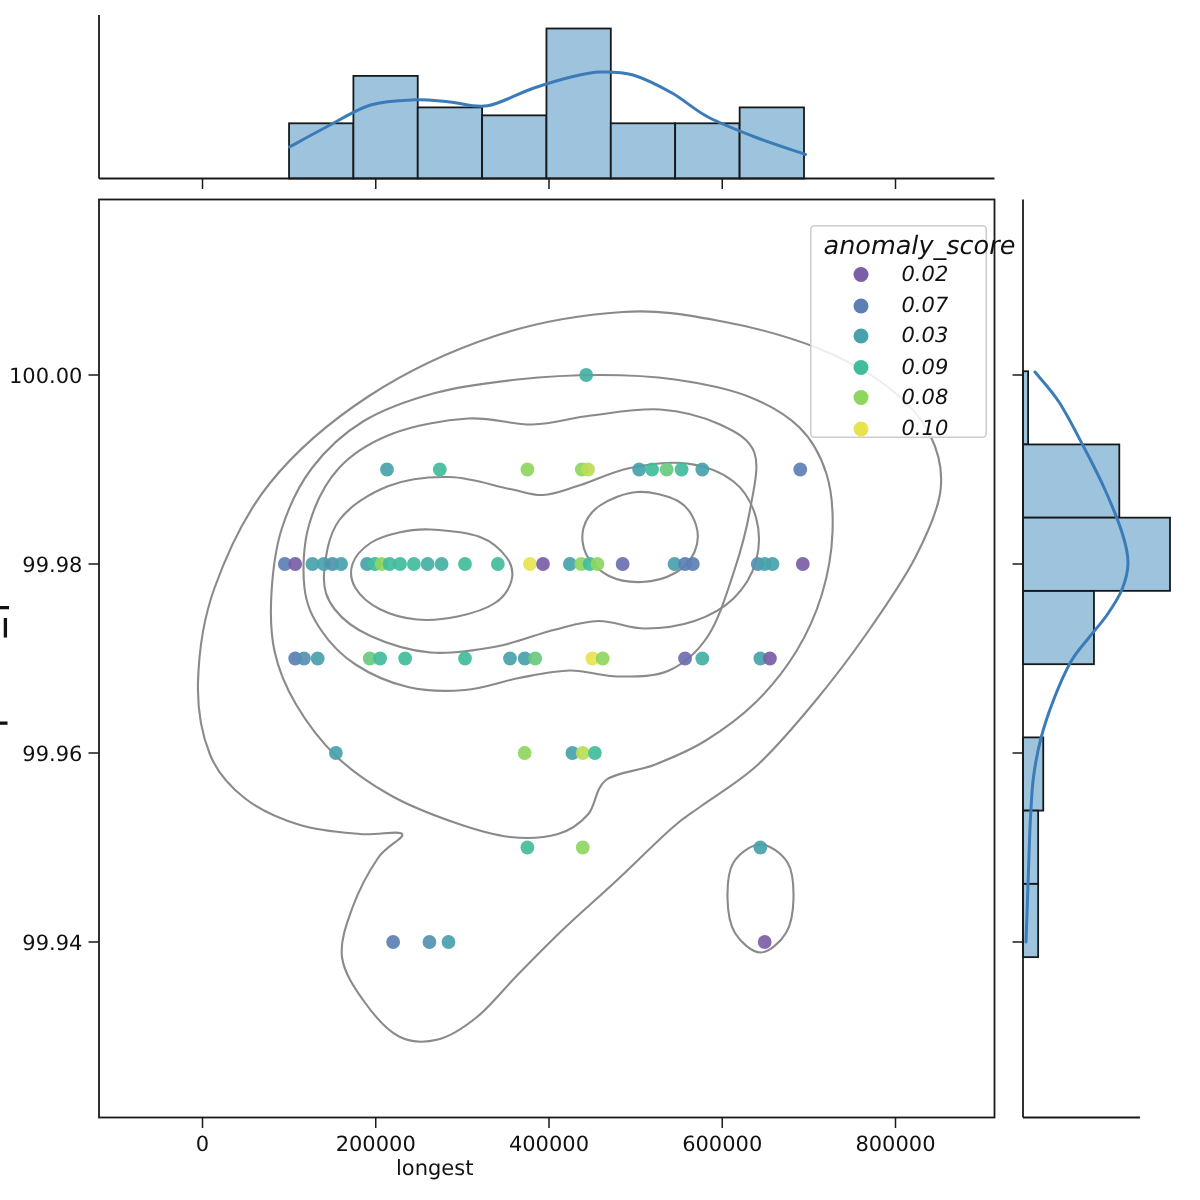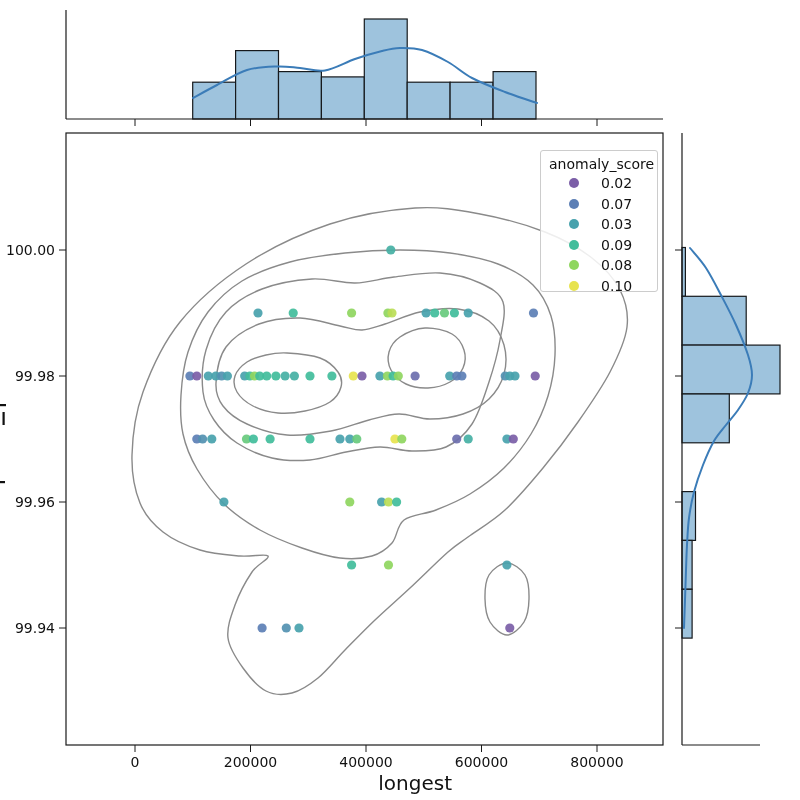--- a/index.html
+++ b/index.html
@@ -2,26 +2,26 @@
 <html><head>
 <meta charset="utf-8">
 <style>
   html,body{margin:0;padding:0;background:#ffffff;}
   .figure{position:relative;width:800px;height:800px;background:#fff;overflow:hidden;
           font-family:"DejaVu Sans","Liberation Sans",sans-serif;}
   #chart-svg{position:absolute;left:0;top:0;}
   .legend{position:absolute;left:540px;top:150px;width:118px;height:142px;
           background:rgba(255,255,255,.85);border:1px solid #cccccc;border-radius:3px;
           box-sizing:border-box;padding:4px 0 0 0;}
-  .legend-title{font-size:14px;color:#111;text-align:left;padding-left:8px;line-height:18px;}
-  .legend-row{display:flex;align-items:center;height:20.5px;}
+  .legend-title{font-size:17px;color:#111;text-align:left;padding-left:8px;line-height:18px;font-style:italic;}
+  .legend-row{display:flex;align-items:center;height:20.5px;font-style:italic;}
   .legend-dot{width:10px;height:10px;border-radius:50%;margin-left:28px;flex:0 0 auto;}
   .legend-label{font-size:14px;color:#111;margin-left:22px;}
-  .xlabel{position:absolute;left:252px;top:771px;width:200px;text-align:right;
-          font-size:20px;color:#111;}
+  .xlabel{position:absolute;left:264px;top:771px;width:200px;text-align:left;
+          font-size:14px;color:#111;}
   text{font-family:"DejaVu Sans","Liberation Sans",sans-serif;}
 </style>
 </head>
 <body>
 
 <div class="figure">
   <svg id="chart-svg" width="800" height="800" viewBox="0 0 800 800">
       <path d="M 415,208 C 440,206.33333333333334 458.3333333333333,210 480,214 C 501.6666666666667,218 526.3333333333334,224.66666666666666 545,232 C 563.6666666666666,239.33333333333334 579.5,248.33333333333334 592,258 C 604.5,267.6666666666667 614.1666666666666,278.5 620,290 C 625.8333333333334,301.5 628.6666666666666,313.3333333333333 627,327 C 625.3333333333334,340.6666666666667 618.1666666666666,356.1666666666667 610,372 C 601.8333333333334,387.8333333333333 589.1666666666666,406 578,422 C 566.8333333333334,438 555.1666666666666,453.3333333333333 543,468 C 530.8333333333334,482.6666666666667 517.5,498.5 505,510 C 492.5,521.5 477.5,530 468,537 C 458.5,544 457.6666666666667,543.5 448,552 C 438.3333333333333,560.5 422.1666666666667,576.6666666666666 410,588 C 397.8333333333333,599.3333333333334 385.8333333333333,609.6666666666666 375,620 C 364.1666666666667,630.3333333333334 354.5,640.3333333333334 345,650 C 335.5,659.6666666666666 326.8333333333333,670.8333333333334 318,678 C 309.1666666666667,685.1666666666666 300.6666666666667,690.8333333333334 292,693 C 283.3333333333333,695.1666666666666 274.1666666666667,695.1666666666666 266,691 C 257.8333333333333,686.8333333333334 249.33333333333334,676.8333333333334 243,668 C 236.66666666666666,659.1666666666666 229.33333333333334,648.5 228,638 C 226.66666666666666,627.5 231,616 235,605 C 239,594 246.5,580.1666666666666 252,572 C 257.5,563.8333333333334 270,558.6666666666666 268,556 C 266,553.3333333333334 251.33333333333334,557 240,556 C 228.66666666666666,555 212.83333333333334,554 200,550 C 187.16666666666666,546 173,539.8333333333334 163,532 C 153,524.1666666666666 145.16666666666666,515.8333333333334 140,503 C 134.83333333333334,490.1666666666667 131.5,473.5 132,455 C 132.5,436.5 135,414.1666666666667 143,392 C 151,369.8333333333333 162.83333333333334,343.3333333333333 180,322 C 197.16666666666666,300.6666666666667 221,280.3333333333333 246,264 C 271,247.66666666666666 301.8333333333333,233.33333333333334 330,224 C 358.1666666666667,214.66666666666666 390,209.66666666666666 415,208 Z" fill="none" stroke="#8a8a8a" stroke-width="1.4"></path>
       <path d="M 507,563 C 513,563 521.3333333333334,569 525,575 C 528.6666666666666,581 529.1666666666666,591.1666666666666 529,599 C 528.8333333333334,606.8333333333334 527.6666666666666,616 524,622 C 520.3333333333334,628 512.6666666666666,635 507,635 C 501.3333333333333,635 493.6666666666667,628 490,622 C 486.3333333333333,616 485.1666666666667,606.8333333333334 485,599 C 484.8333333333333,591.1666666666666 485.3333333333333,581 489,575 C 492.6666666666667,569 501,563 507,563 Z" fill="none" stroke="#8a8a8a" stroke-width="1.4"></path>
       <path d="M 400,250 C 417.5,250 433.6666666666667,250.66666666666666 450,253 C 466.3333333333333,255.33333333333334 484.1666666666667,258.6666666666667 498,264 C 511.8333333333333,269.3333333333333 524.1666666666666,276.3333333333333 533,285 C 541.8333333333334,293.6666666666667 547.3333333333334,304.3333333333333 551,316 C 554.6666666666666,327.6666666666667 555.5,341.6666666666667 555,355 C 554.5,368.3333333333333 552,382.8333333333333 548,396 C 544,409.1666666666667 538.3333333333334,422 531,434 C 523.6666666666666,446 514.1666666666666,458 504,468 C 493.8333333333333,478 481.3333333333333,487 470,494 C 458.6666666666667,501 447,505.6666666666667 436,510 C 425,514.3333333333334 411.3333333333333,514.5 404,520 C 396.6666666666667,525.5 397.3333333333333,537 392,543 C 386.6666666666667,549 380.6666666666667,553.5 372,556 C 363.3333333333333,558.5 351.6666666666667,559.3333333333334 340,558 C 328.3333333333333,556.6666666666666 315.3333333333333,552.6666666666666 302,548 C 288.6666666666667,543.3333333333334 273,537.3333333333334 260,530 C 247,522.6666666666666 234.5,514.1666666666666 224,504 C 213.5,493.8333333333333 203.83333333333334,480.6666666666667 197,469 C 190.16666666666666,457.3333333333333 185.66666666666666,446.3333333333333 183,434 C 180.33333333333334,421.6666666666667 180.16666666666666,408.6666666666667 181,395 C 181.83333333333334,381.3333333333333 183.5,365.8333333333333 188,352 C 192.5,338.1666666666667 199,323.8333333333333 208,312 C 217,300.1666666666667 228.33333333333334,289.3333333333333 242,281 C 255.66666666666666,272.6666666666667 272.8333333333333,266.6666666666667 290,262 C 307.1666666666667,257.3333333333333 326.6666666666667,255 345,253 C 363.3333333333333,251 382.5,250 400,250 Z" fill="none" stroke="#8a8a8a" stroke-width="1.4"></path>

